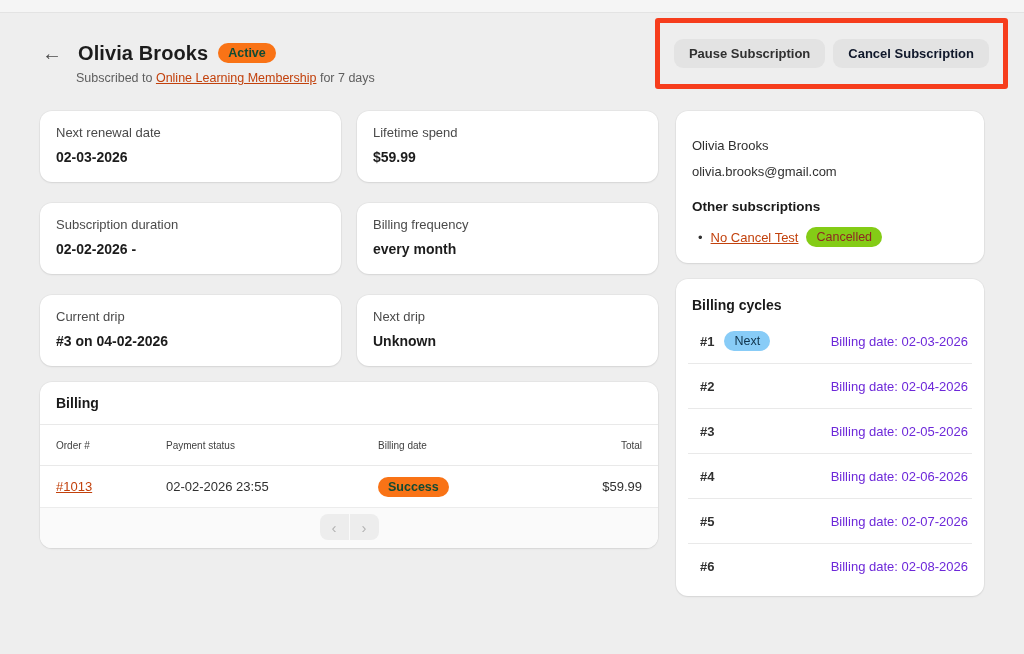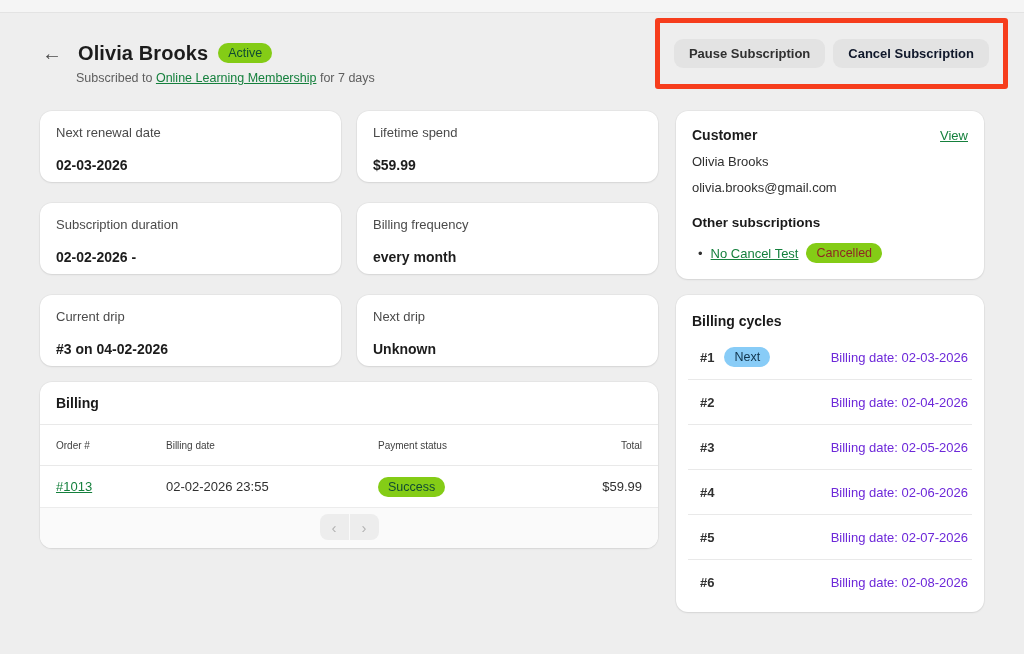--- a/index.html
+++ b/index.html
@@ -25,25 +25,25 @@
   .back-btn {
     background: none; border: none; font-size: 20px; color: #4a4a4a;
     cursor: pointer; line-height: 1; padding: 2px; margin-right: 4px;
   }
   .page-title { font-size: 20px; font-weight: 700; color: #1c1c1c; letter-spacing: .1px; }
   .badge {
     display: inline-flex; align-items: center;
     border-radius: 10px; padding: 3px 10px;
     font-size: 12.5px; font-weight: 500; white-space: nowrap;
   }
-  .badge-success { background: #84cc16; color: #114b33; }
+  .badge-success { background: #f97316; color: #114b33; font-weight: bold; }
   .badge-cancelled { background: #84cc16; color: #8e2723; }
   .badge-next { background: #88ccf7; color: #10344c; }
   .subtitle { margin: 6px 0 0 36px; font-size: 12.5px; color: #5e5e5e; }
-  a.link { color: #15803d; text-decoration: underline; cursor: pointer; }
+  a.link { color: #c2410c; text-decoration: underline; cursor: pointer; }
   .subtitle a.link { font-weight: 500; }
 
   
   .annotation-box {
     position: absolute; top: 18px; right: 16px;
     border: 5px solid #f63d1c; border-radius: 3px;
     padding: 16px 14px; display: flex; gap: 8px; background: transparent;
   }
   .action-btn {
     background: #e3e3e3; border: none; border-radius: 9px;
@@ -63,21 +63,21 @@
     box-shadow: 0 1px 2px rgba(0,0,0,.08), 0 0 0 1px rgba(0,0,0,.03);
   }
 
   
   .stats-grid {
     display: grid; grid-template-columns: 1fr 1fr;
     column-gap: 16px; row-gap: 21px;
   }
   .stat-card { height: 71px; padding: 14px 16px; }
   .stat-label { font-size: 13px; color: #4a4a4a; }
-  .stat-value { font-size: 14px; font-weight: 700; color: #1c1c1c; margin-top: 17px; }
+  .stat-value { font-size: 14px; font-weight: 700; color: #1c1c1c; margin-top: 9px; }
 
   
   .billing-card { margin-top: 16px; overflow: hidden; }
   .billing-title { padding: 13px 16px; font-size: 14px; font-weight: 700; }
   .divider { height: 1px; background: #e9e9e9; }
   .trow {
     display: grid; grid-template-columns: 110px 212px 1fr 80px;
     align-items: center; padding: 0 16px;
   }
   .thead { height: 40px; font-size: 10px; color: #3f3f3f; }
@@ -175,22 +175,22 @@
           <div class="stat-label">Next drip</div>
           <div class="stat-value">Unknown</div>
         </div>
       </div>
 
       <div class="card billing-card">
         <div class="billing-title">Billing</div>
         <div class="divider"></div>
         <div class="trow thead">
           <div>Order #</div>
+          <div>Payment status</div>
           <div>Billing date</div>
-          <div>Payment status</div>
           <div class="cell-right">Total</div>
         </div>
         <div class="divider"></div>
         <div class="trow tdata">
           <div><a class="link">#1013</a></div>
           <div>02-02-2026 23:55</div>
           <div><span class="badge badge-success">Success</span></div>
           <div class="cell-right">$59.99</div>
         </div>
         <div class="billing-footer">
@@ -198,24 +198,20 @@
             <button class="pager-btn prev">‹</button>
             <button class="pager-btn next">›</button>
           </div>
         </div>
       </div>
     </div>
 
     <div class="right-col">
 
       <div class="card customer-card">
-        <div class="card-head">
-          <div class="card-title">Customer</div>
-          <a class="link view-link">View</a>
-        </div>
         <div class="cust-line">Olivia Brooks</div>
         <div class="cust-line">olivia.brooks@gmail.com</div>
         <div class="other-title">Other subscriptions</div>
         <div class="other-item">
           <span class="bullet">•</span>
           <a class="link">No Cancel Test</a>
           <span class="badge badge-cancelled">Cancelled</span>
         </div>
       </div>
 

